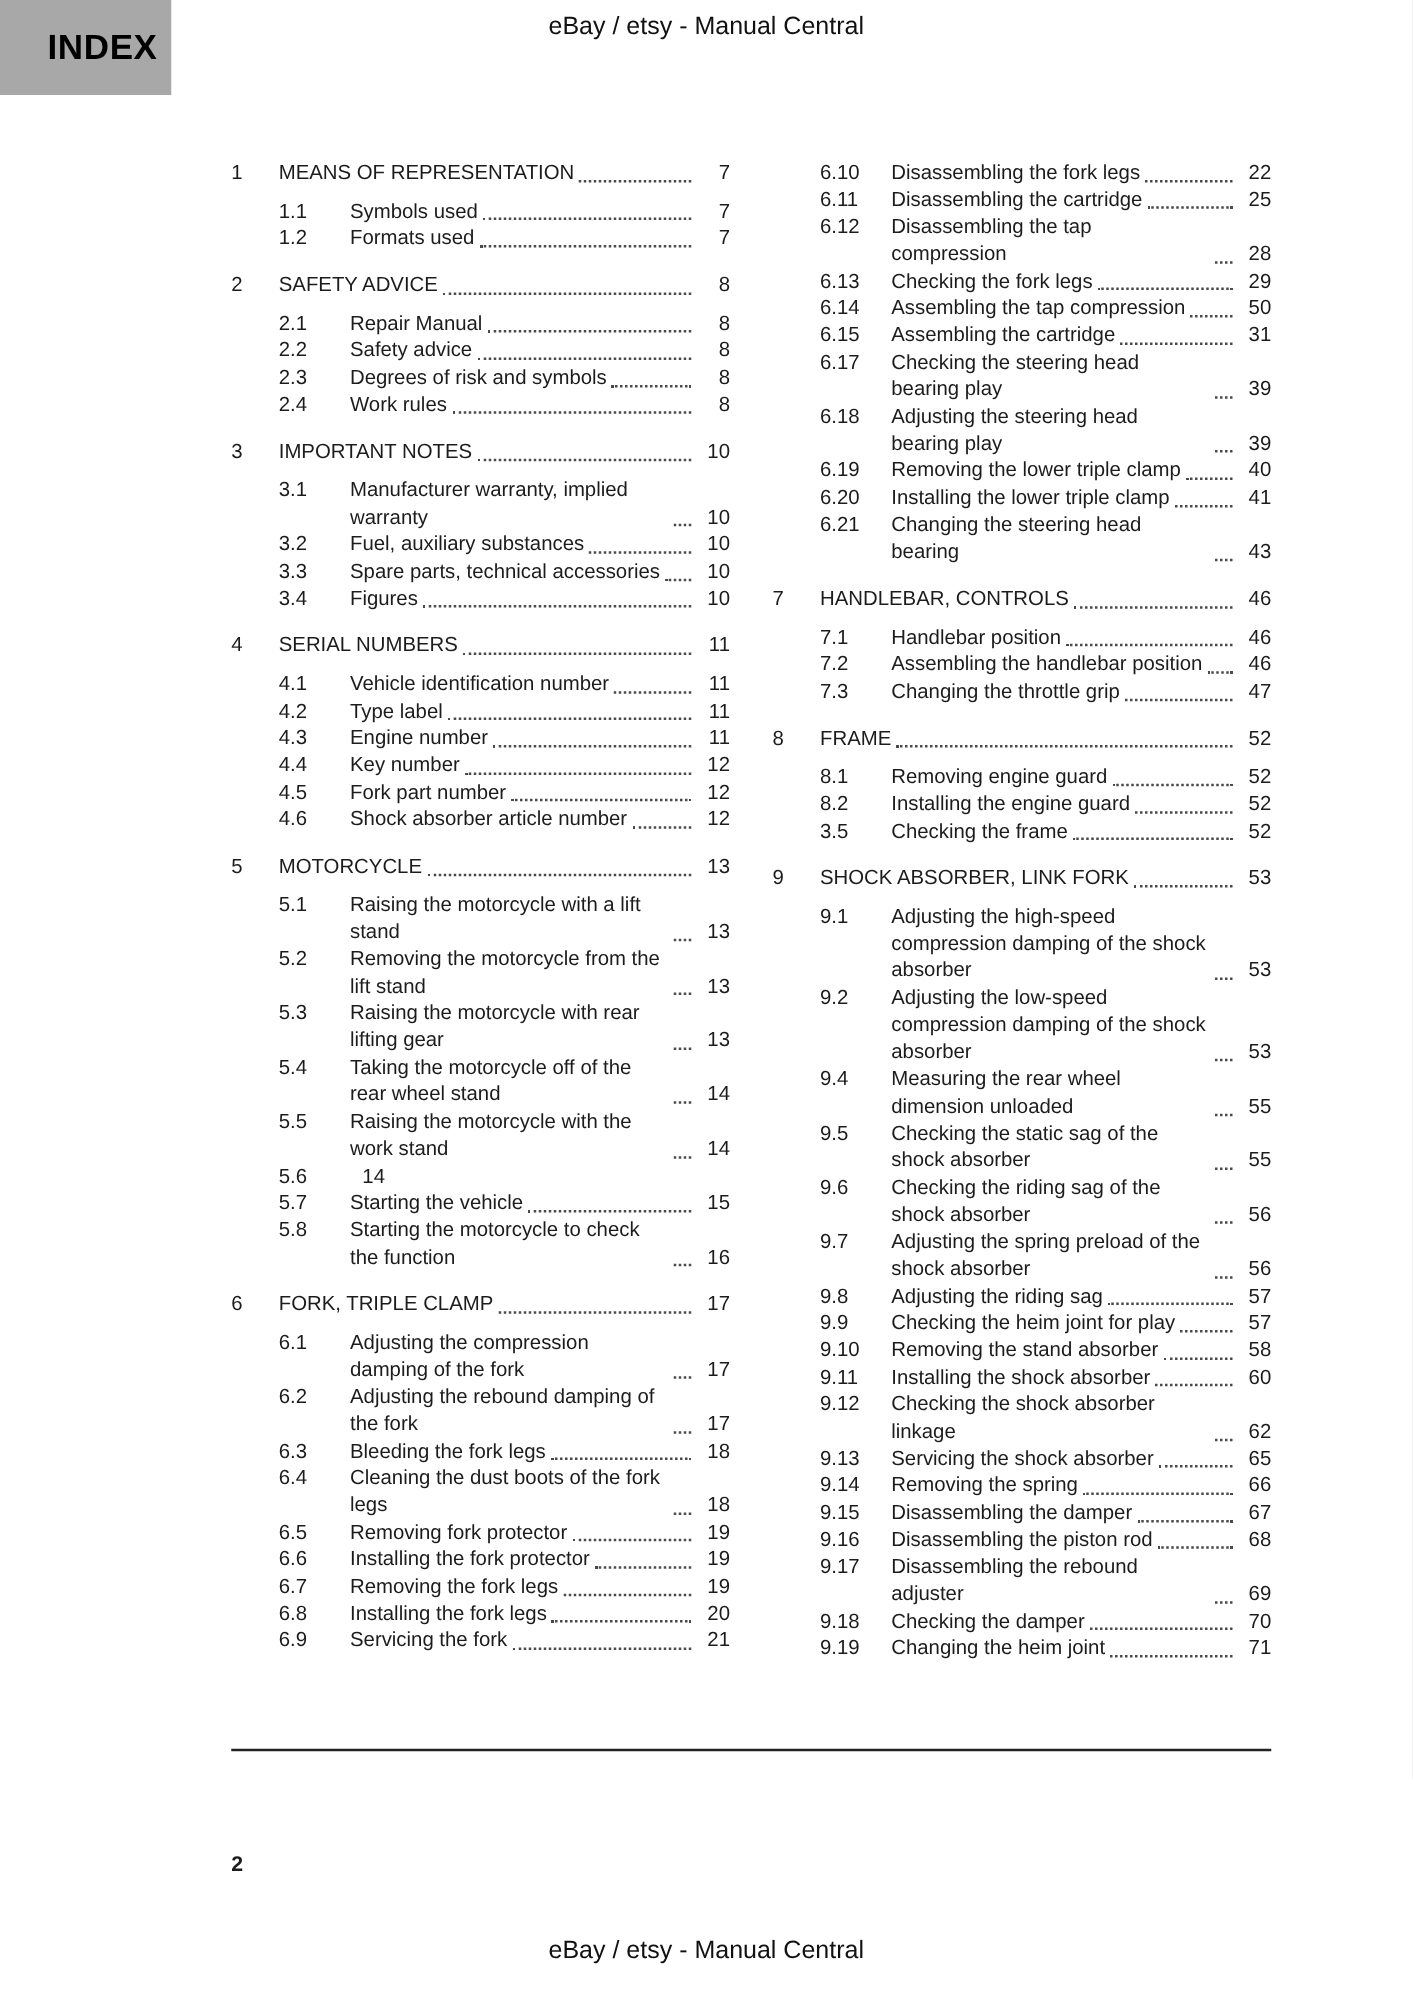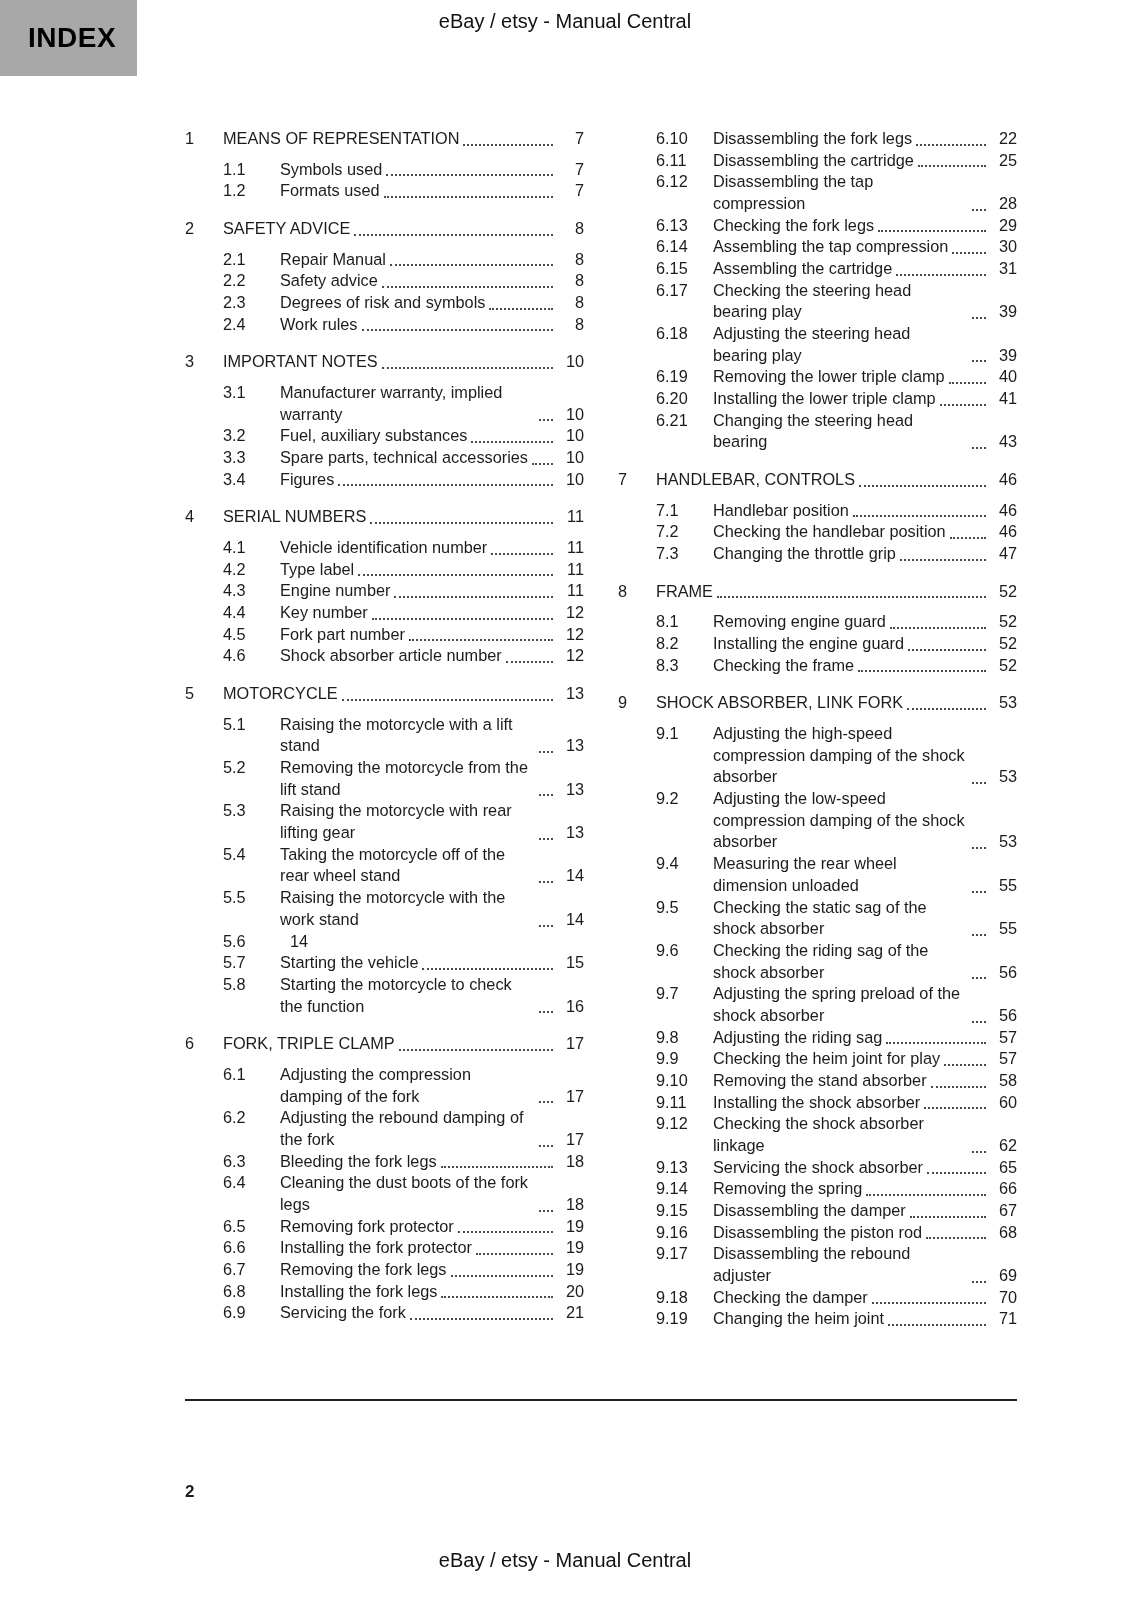--- a/index.html
+++ b/index.html
@@ -14,21 +14,21 @@
     color: #1c1c1c;
     overflow: hidden;
   }
   .index-tab {
     position: absolute;
     left: 0; top: 0;
     width: 137px; height: 76px;
     background: #a8a8a8;
     display: flex;
     align-items: center;
-    padding-left: 28px;
+    padding-left: 38px;
     font-size: 28px;
     font-weight: bold;
     color: #000;
     letter-spacing: 0.5px;
   }
   .header-title {
     position: absolute;
     top: 10px; left: 0; right: 0;
     text-align: center;
     font-size: 20px;
@@ -452,21 +452,21 @@
             <span class="leader"></span>
           </span>
           <span class="page">29</span>
         </div>
         <div class="entry l2">
           <span class="num">6.14</span>
           <span class="body">
             <span class="title">Assembling the tap compression</span>
             <span class="leader"></span>
           </span>
-          <span class="page">30</span>
+          <span class="page">50</span>
         </div>
         <div class="entry l2">
           <span class="num">6.15</span>
           <span class="body">
             <span class="title">Assembling the cartridge</span>
             <span class="leader"></span>
           </span>
           <span class="page">31</span>
         </div>
         <div class="entry l2">
@@ -521,21 +521,21 @@
           <span class="num">7.1</span>
           <span class="body">
             <span class="title">Handlebar position</span>
             <span class="leader"></span>
           </span>
           <span class="page">46</span>
         </div>
         <div class="entry l2">
           <span class="num">7.2</span>
           <span class="body">
-            <span class="title">Checking the handlebar position</span>
+            <span class="title">Assembling the handlebar position</span>
             <span class="leader"></span>
           </span>
           <span class="page">46</span>
         </div>
         <div class="entry l2">
           <span class="num">7.3</span>
           <span class="body">
             <span class="title">Changing the throttle grip</span>
             <span class="leader"></span>
           </span>
@@ -559,21 +559,21 @@
         </div>
         <div class="entry l2">
           <span class="num">8.2</span>
           <span class="body">
             <span class="title">Installing the engine guard</span>
             <span class="leader"></span>
           </span>
           <span class="page">52</span>
         </div>
         <div class="entry l2">
-          <span class="num">8.3</span>
+          <span class="num">3.5</span>
           <span class="body">
             <span class="title">Checking the frame</span>
             <span class="leader"></span>
           </span>
           <span class="page">52</span>
         </div>
         <div class="entry l1">
           <span class="num">9</span>
           <span class="body">
             <span class="title">SHOCK ABSORBER, LINK FORK</span>

